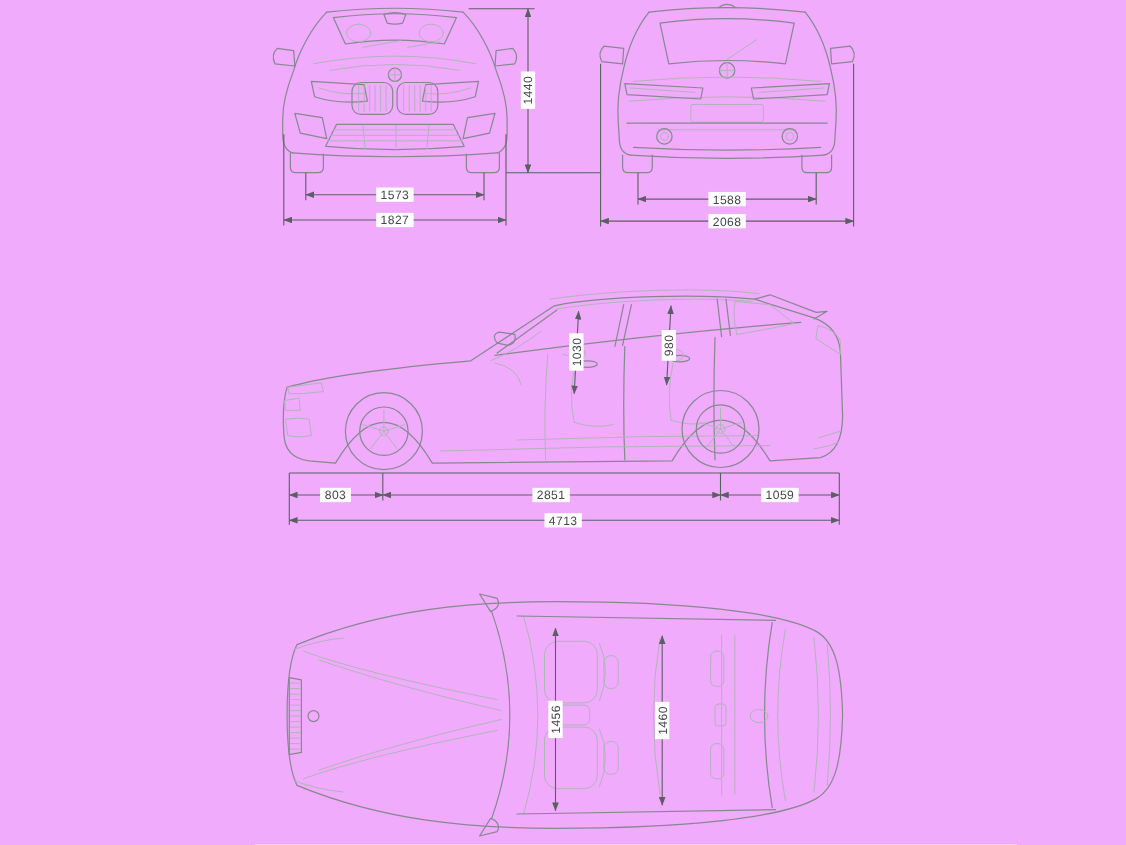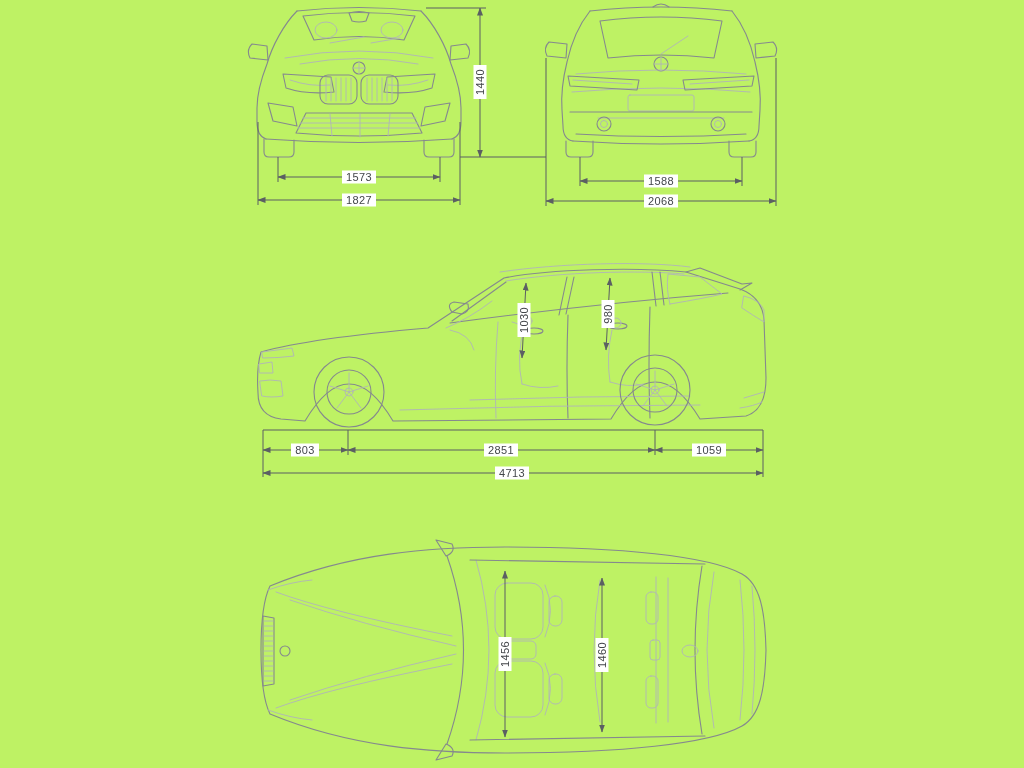--- a/index.html
+++ b/index.html
@@ -1,16 +1,16 @@
 <!DOCTYPE html>
 <html><head>
 <meta charset="utf-8">
 <style>
   html,body{margin:0;padding:0;background:#ffffff;}
-  .canvas{position:relative;width:1024px;height:768px;background:#bef264;overflow:hidden;}
+  .canvas{position:relative;width:1024px;height:768px;background:#f0abfc;overflow:hidden;}
   svg{position:absolute;left:0;top:0;}
   .car{fill:none;stroke:#85898e;stroke-width:1.1;stroke-linecap:round;stroke-linejoin:round;}
   .lt{fill:none;stroke:#b0b4b8;stroke-width:0.9;stroke-linecap:round;stroke-linejoin:round;}
   .dim{fill:none;stroke:#5b5f63;stroke-width:1;}
   .dimline{marker-start:url(#arr);marker-end:url(#arr);}
   .bg{fill:#ffffff;stroke:none;}
   text.dimtxt{font-family:"Liberation Sans",sans-serif;font-size:11px;fill:#43464a;letter-spacing:0.4px;}
 </style>
 </head>
 <body>

